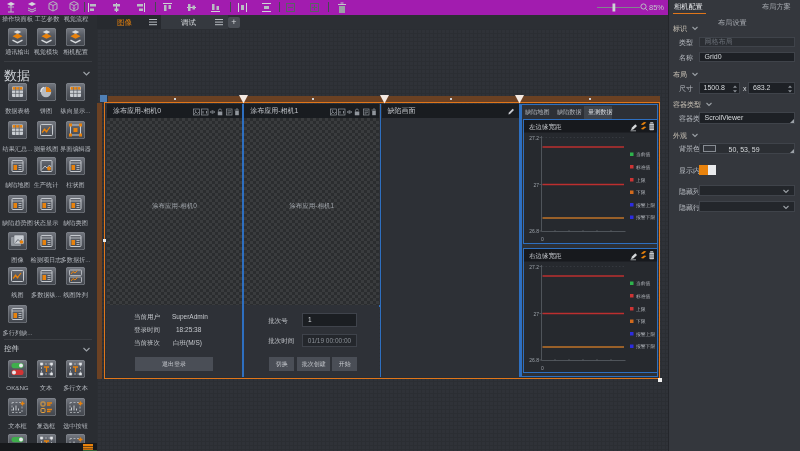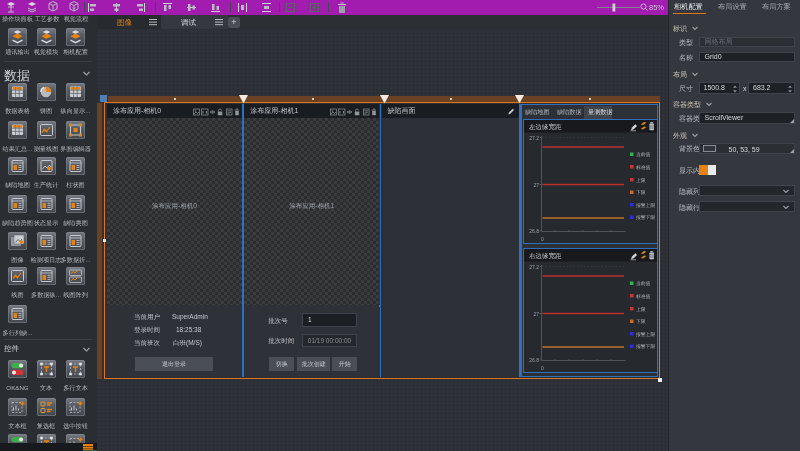--- a/index.html
+++ b/index.html
@@ -551,21 +551,21 @@
           <text x="113" y="87.7">报警上限</text>
 <rect x="107" y="96.5" width="3.5" height="3.5" fill="#2c2ce0"></rect>
           <text x="113" y="100.2">报警下限</text>
 </g>
 </svg>
 </div>
 </div>
 <div id="rpanel" class="ab">
 <div class="ab lbl" style="left:5px;top:3px;font-size:7.2px;color:#e4e6e9">相机配置</div>
 <div class="ab" style="left:4px;top:12.5px;width:33px;height:1.6px;background:#e0761a"></div>
-<div class="ab lbl" style="left:49px;top:3px;font-size:7.2px;color:#a7abb1">布局设置</div>
+<div class="ab lbl" style="left:49px;top:19px;font-size:7.2px;color:#a7abb1">布局设置</div>
 <div class="ab lbl" style="left:93px;top:3px;font-size:7.2px;color:#a7abb1">布局方案</div>
 <div class="ab lbl" style="left:4px;top:24.5px;font-size:7px;color:#c9c2b6">标识 <svg width="8" height="5" style="margin-left:2px">
         <path d="M1.5 1 l2.5 2.5 2.5 -2.5" stroke="#9ba0a6" stroke-width="1.1" fill="none"></path>
       </svg></div>
 <div class="ab lbl" style="left:10px;top:39px;font-size:7px">类型</div>
 <div class="ab" style="left:29.5px;top:36.5px;width:96px;height:10.5px;background:#2b2e33;border:1px solid #3f434a;color:#696e76;font-size:7px;line-height:8.5px;padding-left:5px">网格布局</div>
 <div class="ab lbl" style="left:10px;top:54px;font-size:7px">名称</div>
 <div class="ab" style="left:29.5px;top:51.5px;width:96px;height:10.5px;background:#1d2025;border:1px solid #3f434a;color:#d7dadd;font-size:7px;line-height:8.5px;padding-left:5px">Grid0</div>
 <div class="ab lbl" style="left:4px;top:70.5px;font-size:7px;color:#c9c2b6">布局 <svg width="8" height="5" style="margin-left:2px">
         <path d="M1.5 1 l2.5 2.5 2.5 -2.5" stroke="#9ba0a6" stroke-width="1.1" fill="none"></path>

